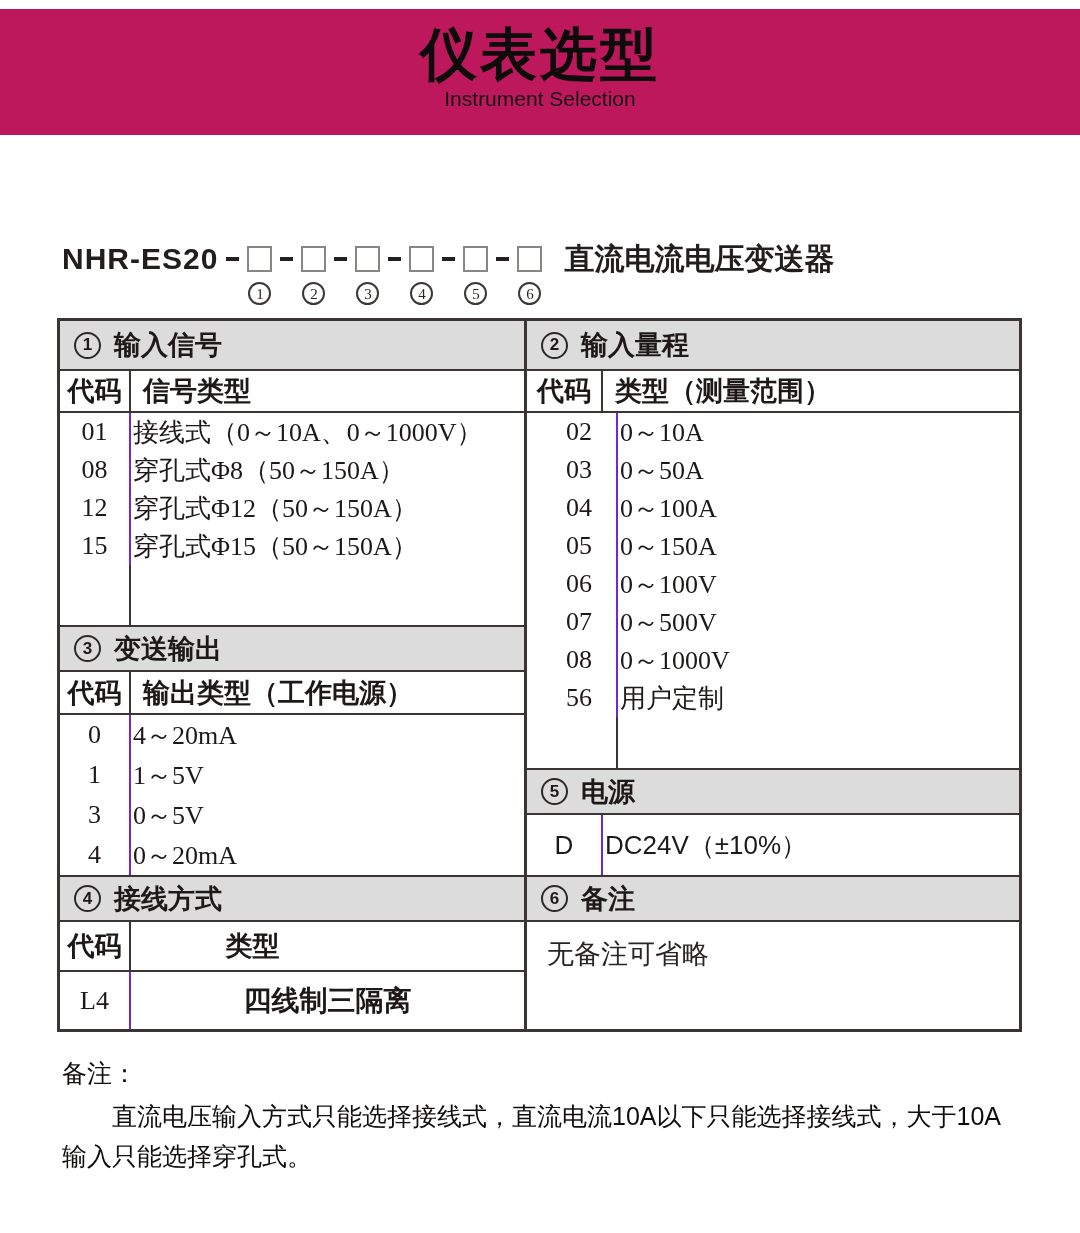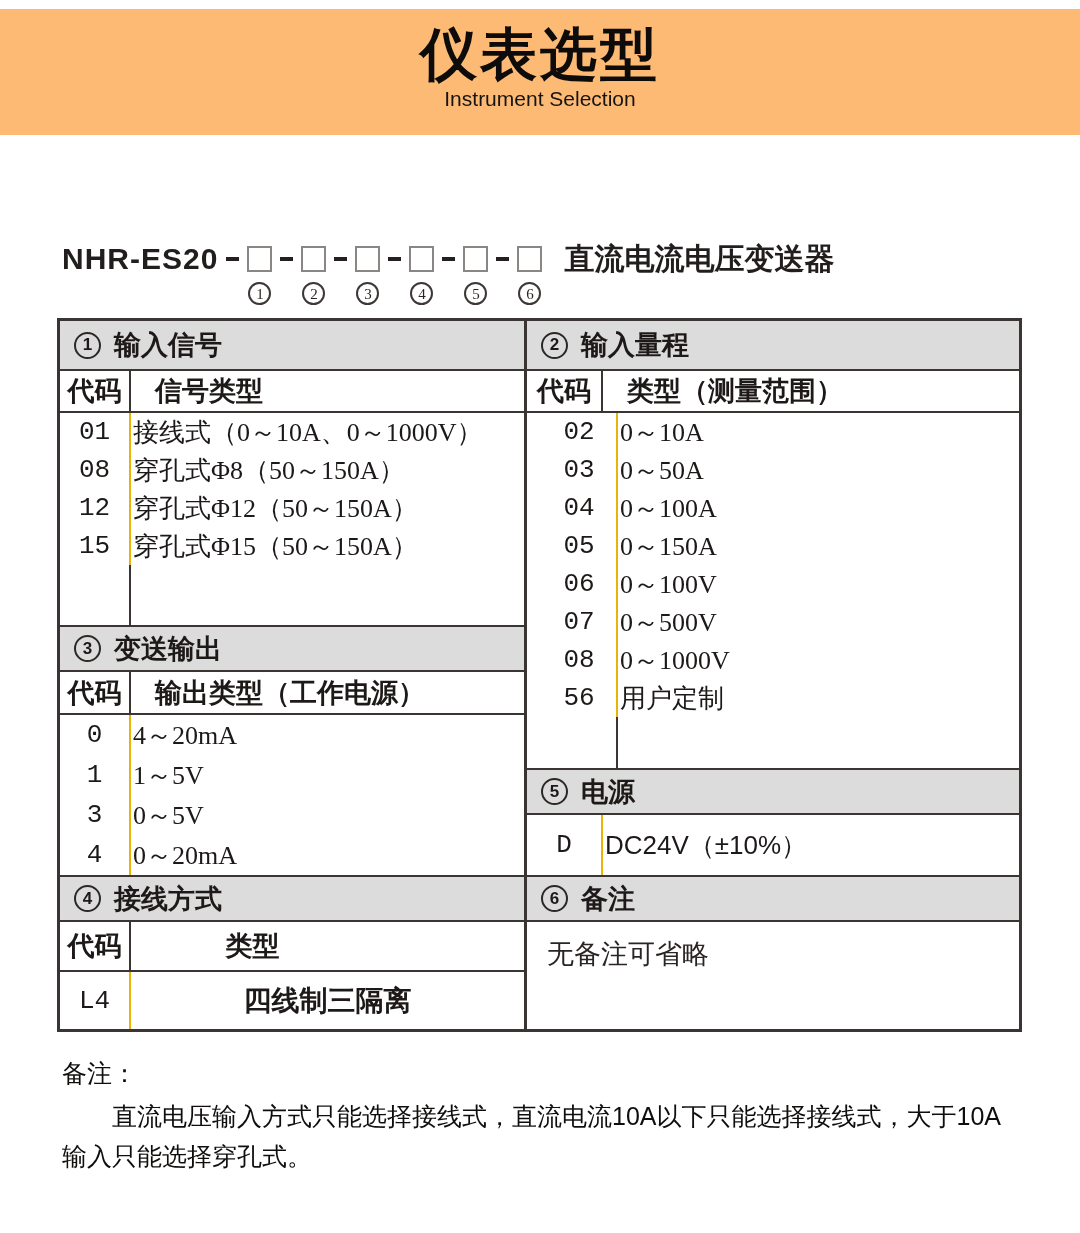--- a/index.html
+++ b/index.html
@@ -4,21 +4,21 @@
 <style>
   * { box-sizing: border-box; margin: 0; padding: 0; }
   html,body { background:#ffffff; }
   body {
     width:1080px; height:1233px; position:relative;
     font-family:"Liberation Sans", sans-serif; color:#221e1d;
   }
   
   .band {
     position:absolute; left:0; top:9px; width:1080px; height:126px;
-    background:#fdba74; text-align:center;
+    background:#be185d; text-align:center;
   }
   .band .title {
     font-size:57px; font-weight:bold; letter-spacing:3px; line-height:1;
     padding-top:17px; color:#0e0c0b;
   }
   .band .subtitle { font-size:21px; margin-top:4px; color:#161413; }
 
   
   .model { position:absolute; left:62px; top:242px; display:flex; align-items:flex-start; }
   .m-prefix { font-size:30px; font-weight:600; line-height:34px; letter-spacing:1px; }
@@ -48,26 +48,26 @@
     font-family:"Liberation Sans", sans-serif; font-weight:bold; font-size:27px;
   }
   .sechd.first { border-top:none; }
   .badge {
     display:inline-flex; width:27px; height:27px; border:2px solid #2c2827; border-radius:50%;
     align-items:center; justify-content:center; font-size:17px; margin-right:13px;
     background:transparent; flex:0 0 auto;
   }
   .colhd { display:flex; border-bottom:2px solid #3a3433; font-weight:bold; font-size:27px; flex:0 0 auto; }
   .colhd .c1 { display:flex; align-items:center; justify-content:center; border-right:2px solid #3a3433; }
-  .colhd .c2 { flex:1; display:flex; align-items:center; padding-left:24px; white-space:nowrap; }
+  .colhd .c2 { flex:1; display:flex; align-items:center; padding-left:12px; white-space:nowrap; }
   .colhd .c2.centered { justify-content:center; padding-left:0; padding-right:150px; }
 
   .dblock { display:flex; flex-direction:column; flex:0 0 auto; }
   .drow { display:flex; flex:0 0 auto; }
-  .drow .c1 { display:flex; align-items:center; justify-content:center; border-right:2px solid #eab308;font-family:Liberation Mono, monospace; }
+  .drow .c1 { display:flex; align-items:center; justify-content:center; border-right:2px solid #6d28d9; }
   .drow .c2 { flex:1; display:flex; align-items:center; padding-left:2px; white-space:nowrap; }
   .drow .c2.centered { justify-content:center; padding-left:0; font-weight:bold; font-size:28px; }
   .fillrow { flex:1 1 auto; display:flex; }
   .fillrow .c1 { border-right:2px solid #3a3433; }
 
   .w-left  .c1 { width:71px; }
   .w-right .c1 { width:76px; }
 
   .h50 { height:50px; } .h47 { height:47px; } .h42 { height:42px; } .h43 { height:43px; }
   .r38 { height:38px; } .r40 { height:40px; }

